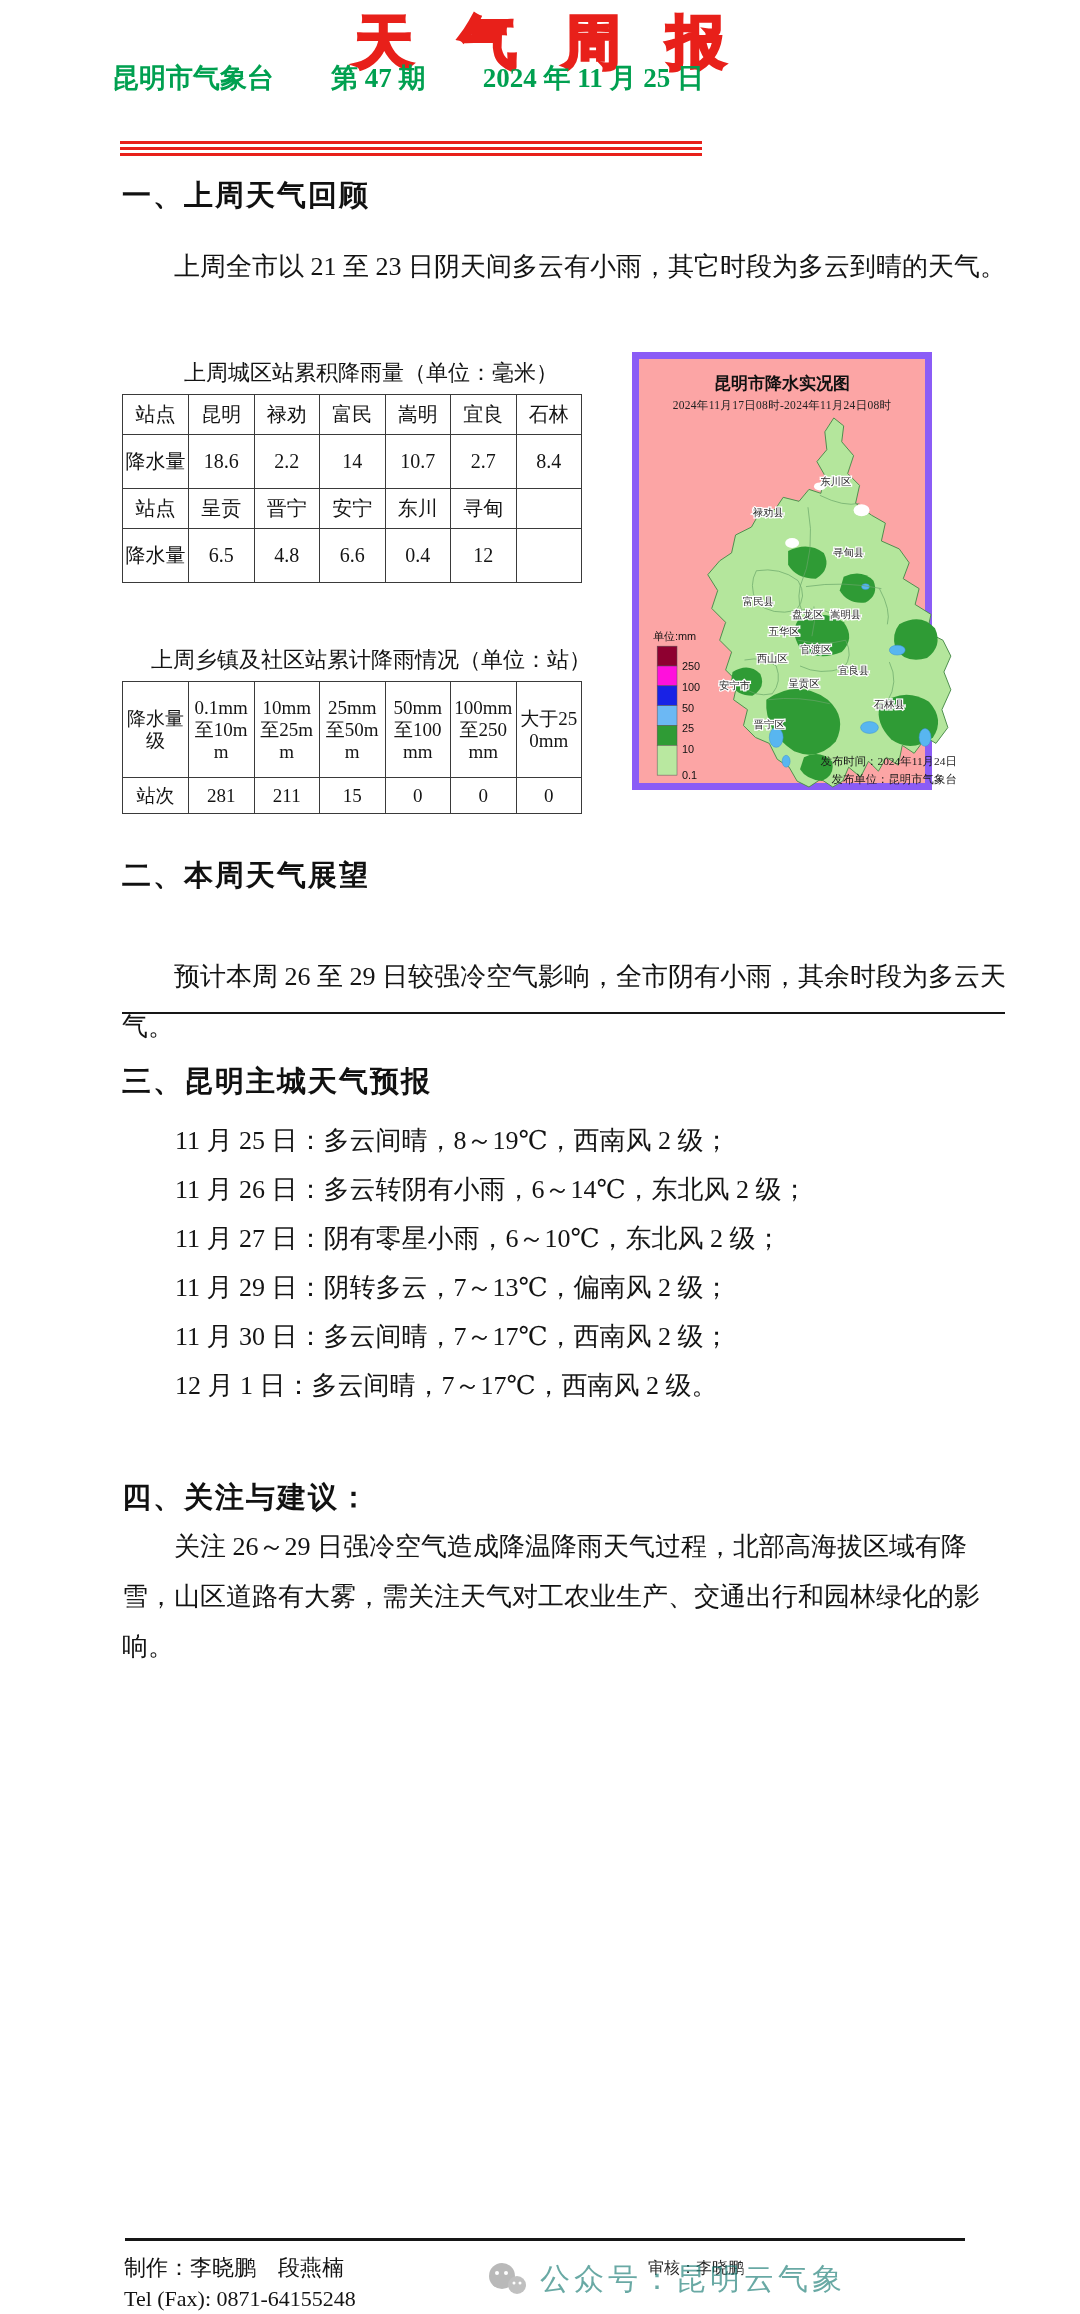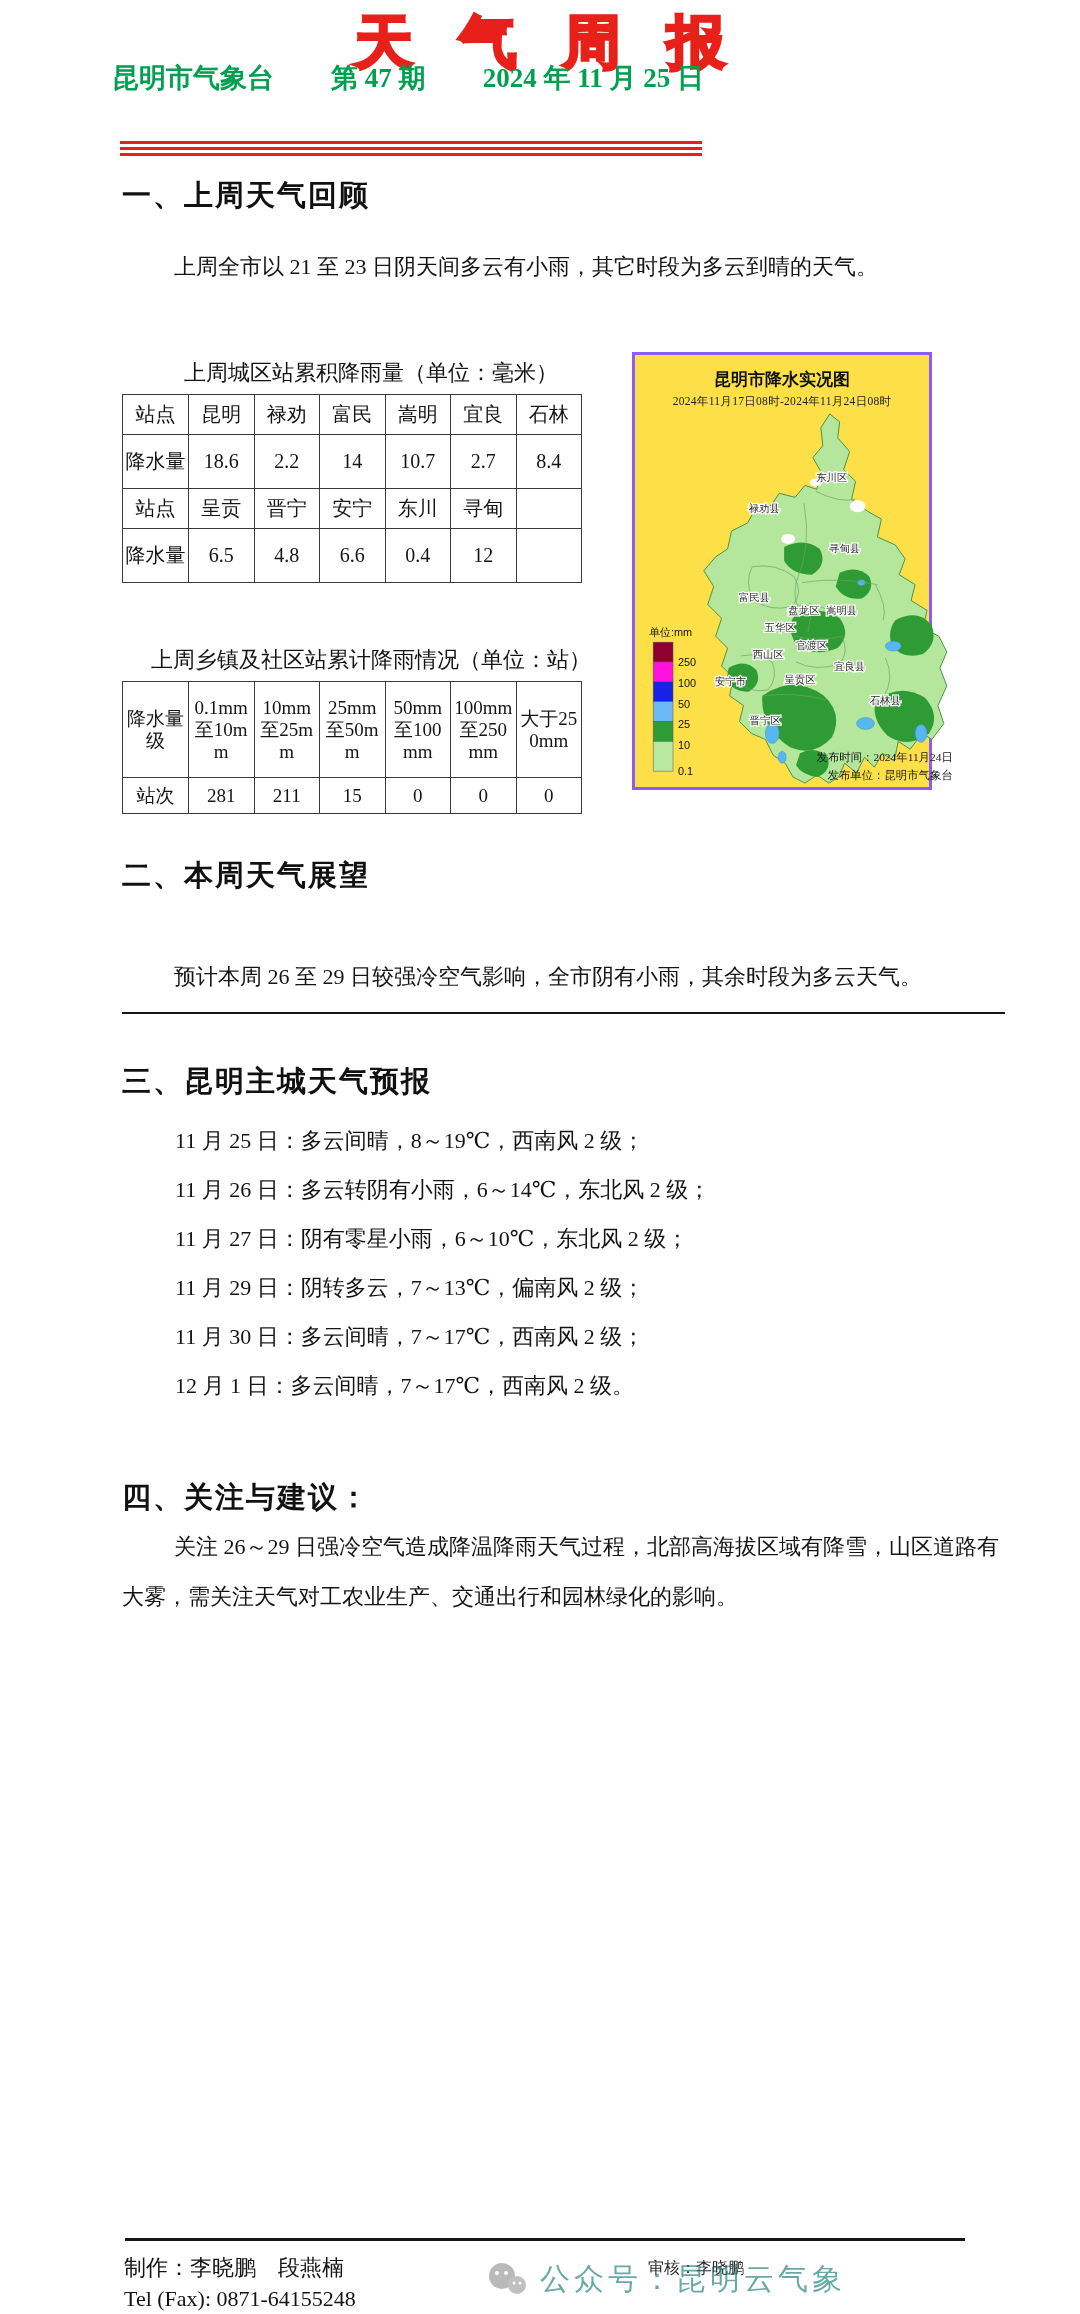--- a/index.html
+++ b/index.html
@@ -25,21 +25,21 @@
   .red-band .rline:last-child{margin-bottom:0;}
 
   
   .sec-heading{
     position:absolute;left:122px;width:885px;
     font-family:"Liberation Sans","DejaVu Sans",sans-serif;
     font-weight:700;font-size:29px;letter-spacing:2px;color:#111;
   }
   .sec-para{
     position:absolute;left:122px;width:885px;
-    font-size:22px;line-height:50px;text-indent:52px;color:#141414;
+    font-size:26px;line-height:50px;text-indent:52px;color:#141414;
   }
   .h-sec1{top:176px;}
   .p-sec1{top:242px;}
   .h-sec2{top:856px;}
   .p-sec2{top:952px;}
   .h-sec3{top:1062px;}
   .h-sec4{top:1478px;}
   .p-sec4{top:1522px;}
   .divider-thin{position:absolute;left:122px;width:883px;border-top:2px solid #161616;}
   .d-sec2{top:1012px;}
@@ -54,21 +54,21 @@
   table.t1 tr.hr{height:40px;}
   table.t1 tr.vr{height:54px;}
   table.t2 td{font-size:19px;line-height:22px;}
   table.t2 tr.hr{height:96px;padding-left:7px;}
   table.t2 tr.vr{height:36px;}
   table.t2 td.wrap{word-break:break-all;}
 
   
   .map-card{
     position:absolute;left:632px;top:352px;width:300px;height:438px;
-    border:3px solid #8b5cf6;background:#fde047;box-sizing:border-box;
+    border:7px solid #8b5cf6;background:#fca5a5;box-sizing:border-box;
   }
   .map-title{
     margin-top:13px;text-align:center;
     font-family:"Liberation Sans","DejaVu Sans",sans-serif;
     font-weight:700;font-size:17px;color:#111;
   }
   .map-subtitle{margin-top:3px;text-align:center;font-size:11.5px;color:#222;letter-spacing:.3px;}
   .map-svg{position:absolute;left:9px;top:53px;width:314px;height:380px;}
 
   

